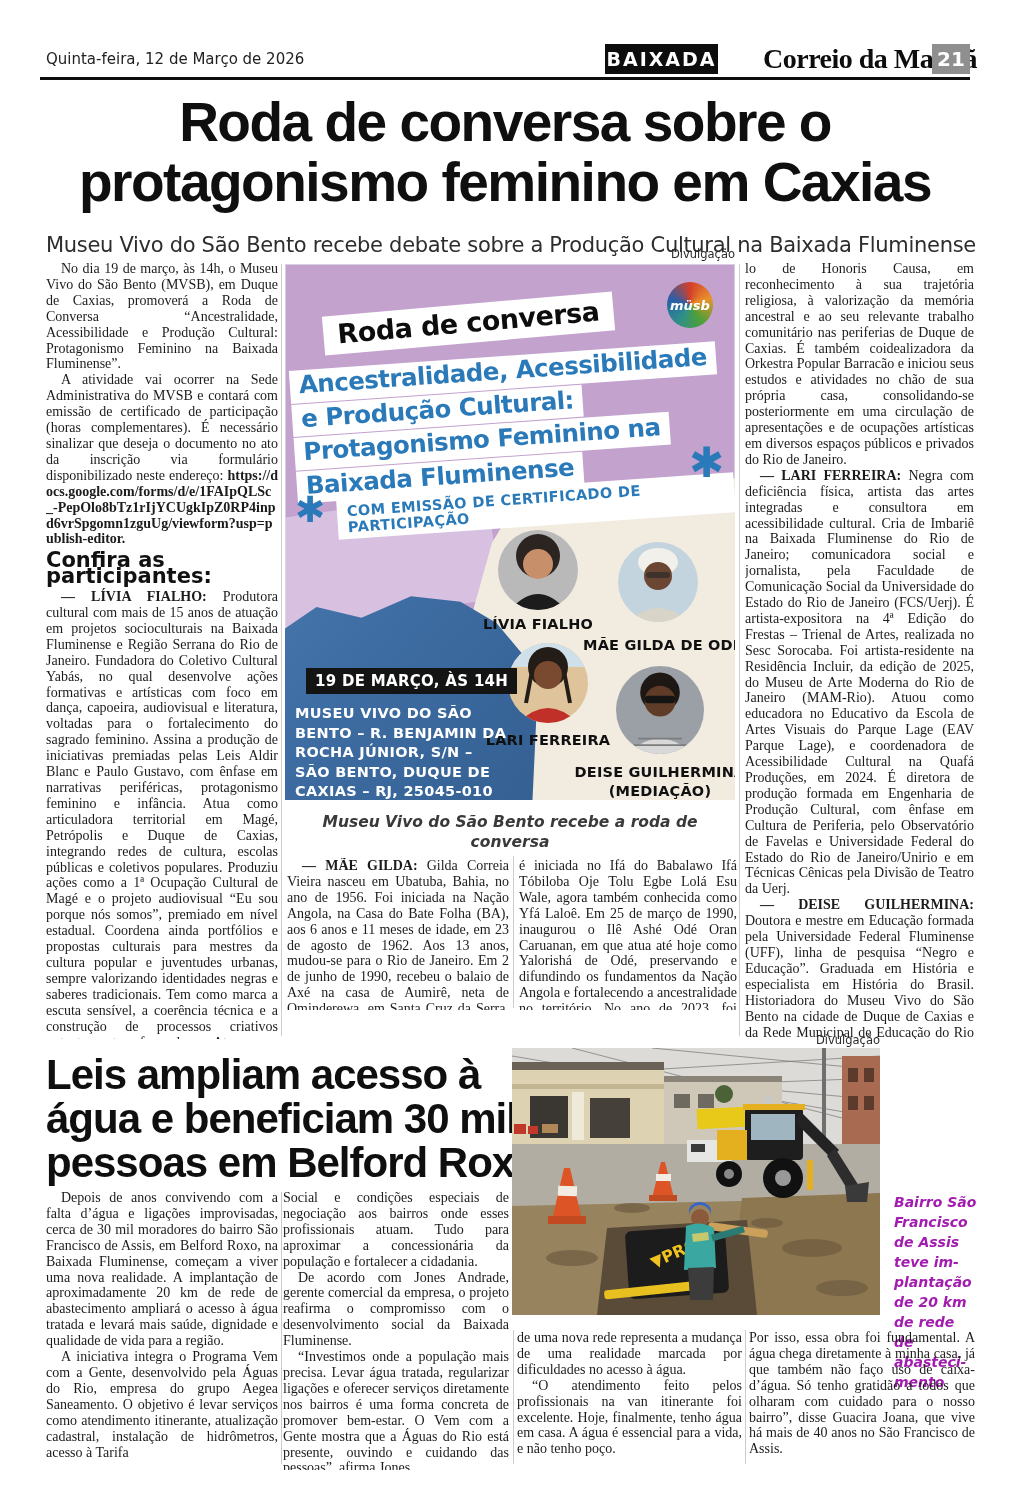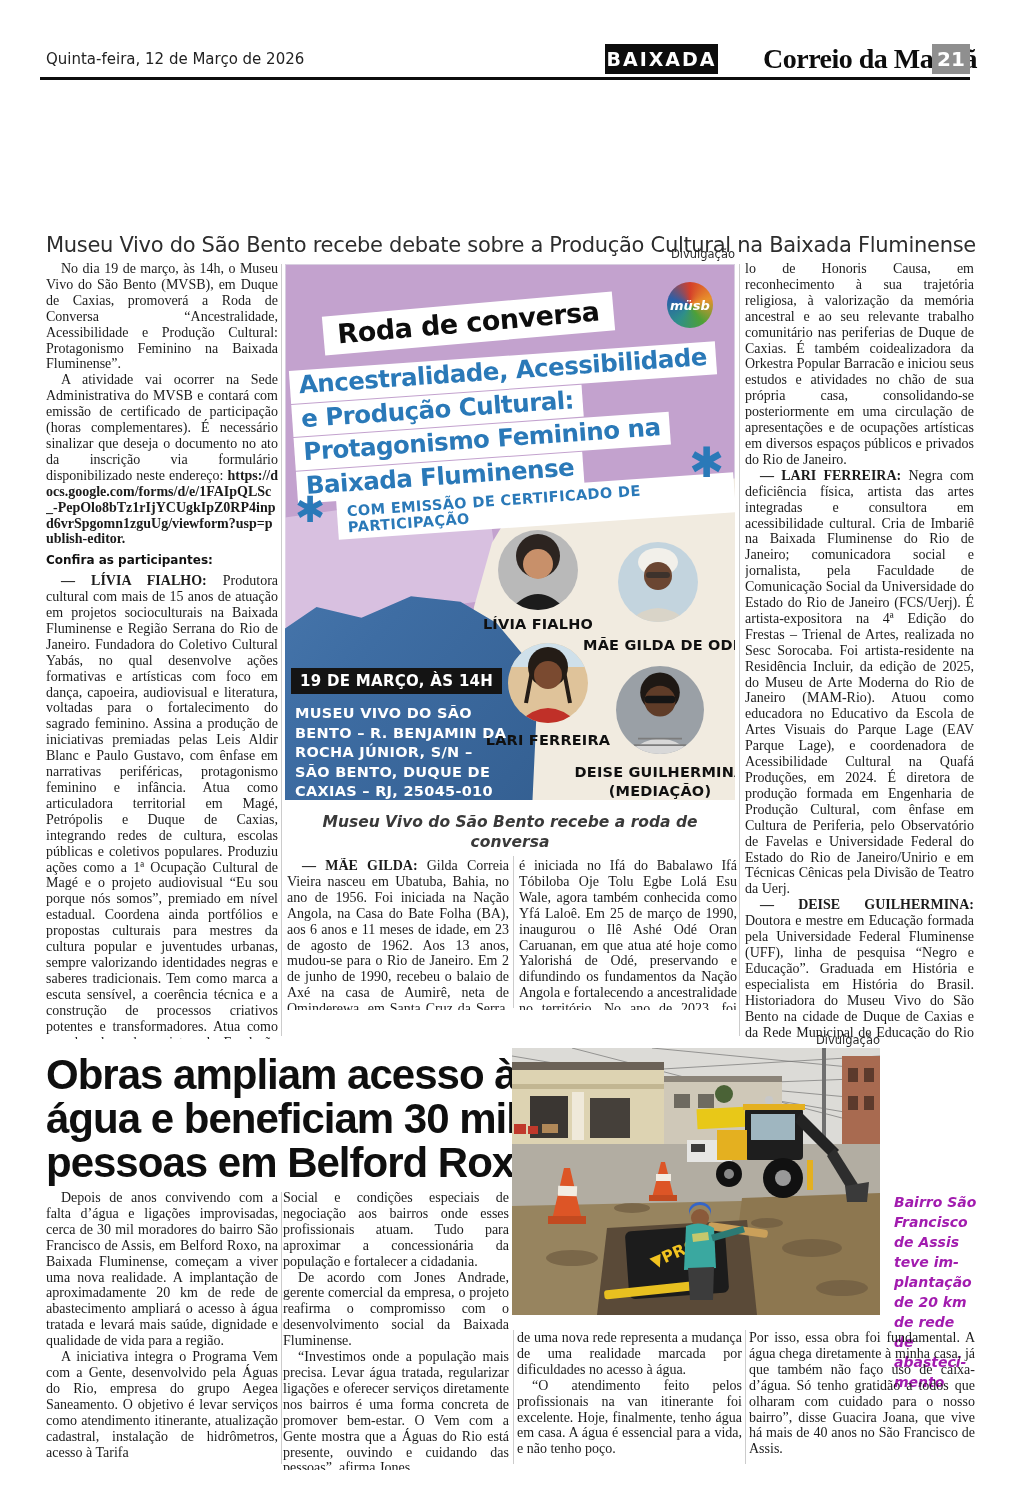--- a/index.html
+++ b/index.html
@@ -17,21 +17,21 @@
   
   .h1line{font-family:"Liberation Sans",sans-serif;font-weight:bold;font-size:55px;line-height:60px;
         letter-spacing:-1.5px;color:#0f0f0f;text-align:center;white-space:nowrap;}
   .subtitle{font-family:"DejaVu Sans",sans-serif;font-size:21px;color:#2d2d2d;letter-spacing:-0.3px;white-space:nowrap;}
   .credit{font-family:"DejaVu Sans",sans-serif;font-size:11.5px;color:#2b2b2b;text-align:right;}
   .serifcol{font-size:14px;line-height:15.9px;text-align:justify;color:#1b1b1b;overflow:hidden;}
   .serifcol p{margin:0;}
   .serifcol p.ind{text-indent:15px;}
   .serifcol b.lead{font-weight:bold;}
   .urlbold{font-weight:bold;word-break:break-all;}
-  .subhead{font-family:"DejaVu Sans",sans-serif;font-weight:bold;font-size:12px;color:#111;
+  .subhead{font-family:"DejaVu Sans",sans-serif;font-weight:bold;font-size:21px;color:#111;
         margin:6px 0 4px 0 !important;text-align:left;text-indent:0;}
   .vrule{width:1px;background:#cccccc;}
   
   .poster{background:#c3a2ce;overflow:hidden;box-shadow:0 0 0 1px #d8cfe0 inset;}
   .poster .patch{background:rgba(233,216,238,0.55);transform:rotate(-8deg);}
   .cream{background:#f1ebe0;clip-path:polygon(42% 100%,39% 82%,42% 64%,46% 52%,51% 45%,56% 42%,100% 40%,100% 100%);}
   .denim{background:linear-gradient(130deg,#5584b8 0%,#3e6da3 45%,#2e5787 100%);
         clip-path:polygon(0 68%,7% 64%,17% 66%,28% 62%,39% 63%,47% 67%,54% 74%,56% 82%,55% 100%,0 100%);}
   .badge-strip{display:table;background:#fff;color:#0d0d0d;font-family:"DejaVu Sans",sans-serif;
         font-weight:bold;font-size:27px;letter-spacing:-0.5px;padding:3px 14px 5px;transform:rotate(-5deg);}
@@ -41,21 +41,21 @@
   .certline{display:table;background:#ffffff;color:#2a79b8;font-family:"DejaVu Sans",sans-serif;
         font-weight:bold;font-size:14.5px;letter-spacing:0.4px;padding:4px 10px;transform:rotate(-4deg);}
   .aster{color:#2a79b8;font-family:"DejaVu Sans",sans-serif;font-weight:bold;line-height:1;}
   .mvsb-logo{border-radius:50%;background:conic-gradient(#d43f2a,#e8912c,#4da037,#2e8f8a,#2a5fa8,#d43f2a);
         display:flex;align-items:center;justify-content:center;color:#fff;
         font-family:"DejaVu Sans",sans-serif;font-weight:bold;font-style:italic;font-size:13px;}
   .pcircle{border-radius:50%;overflow:hidden;}
   .pname{font-family:"DejaVu Sans",sans-serif;font-weight:bold;font-size:14.5px;color:#101010;
         letter-spacing:0.2px;text-align:center;transform:translateX(-50%);white-space:nowrap;}
   .event-date{display:table;background:#141414;color:#fff;font-family:"DejaVu Sans",sans-serif;
-        font-weight:bold;font-size:15px;letter-spacing:0.3px;padding:4px 9px;}
+        font-weight:bold;font-size:15px;letter-spacing:0.3px;padding:4px 9px;margin-left:15px;}
   .addr{font-family:"DejaVu Sans",sans-serif;font-weight:bold;font-size:14.5px;line-height:19.5px;
         color:#fff;letter-spacing:0.3px;}
   .poster-caption{font-family:"DejaVu Sans",sans-serif;font-style:italic;font-weight:bold;
         font-size:15.5px;line-height:20px;color:#3a3a3a;text-align:center;}
   
   .h2line{font-family:"Liberation Sans",sans-serif;font-weight:bold;font-size:42px;line-height:44px;
         letter-spacing:-1px;color:#0f0f0f;white-space:nowrap;}
   .photo-caption{font-family:"DejaVu Sans",sans-serif;font-style:italic;font-weight:bold;
         font-size:14px;line-height:20px;color:#a21caf;}
 </style>
@@ -63,20 +63,24 @@
 <body>
 
 <div id="page">
 
   <div class="abs dateline" style="left:46px;top:50px;">Quinta-feira, 12 de Março de 2026</div>
   <div class="abs section-badge" style="left:605px;top:44px;width:113px;height:30px;">BAIXADA</div>
   <div class="abs masthead" style="left:763px;top:43px;">Correio da Manhã</div>
   <div class="abs pagenum" style="left:932px;top:44px;width:38px;height:30px;">21</div>
   <div class="abs rule-heavy" style="left:40px;top:77px;width:930px;height:3px;"></div>
 
+  <div class="abs" style="left:40px;top:92px;width:930px;">
+    <div class="h1line">Roda de conversa sobre o</div>
+    <div class="h1line">protagonismo feminino em Caxias</div>
+  </div>
   <div class="abs subtitle" style="left:46px;top:209px;margin-top:24px;">Museu Vivo do São Bento recebe debate sobre a Produção Cultural na Baixada Fluminense</div>
   <div class="abs credit" style="left:585px;top:247px;width:150px;">Divulgação</div>
 
   <div class="abs vrule" style="left:281px;top:264px;height:772px;"></div>
   <div class="abs vrule" style="left:739px;top:264px;height:772px;"></div>
   <div class="abs vrule" style="left:513px;top:856px;height:152px;"></div>
 
   <div class="abs serifcol" style="left:46px;top:261px;width:232px;height:778px;">
     <p class="ind"><span>No dia 19 de março, às 14h, o Museu Vivo do São Bento (MVSB), em Duque de Caxias, promoverá a Roda de Conversa “Ancestralidade, Acessibilidade e Produção Cultural: Protagonismo Feminino na Baixada Fluminense”.</span></p>
     <p class="ind"><span>A atividade vai ocorrer na Sede Administrativa do MVSB e contará com emissão de certificado de participação (horas complementares). É necessário sinalizar que deseja o documento no ato da inscrição via formulário disponibilizado neste endereço:</span>
@@ -174,21 +178,21 @@
     <p><span>é iniciada no Ifá do Babalawo Ifá Tóbiloba Oje Tolu Egbe Lolá Esu Wale, agora também conhecida como Yfá Laloê. Em 25 de março de 1990, inaugurou o Ilê Ashé Odé Oran Caruanan, em que atua até hoje como Yalorishá de Odé, preservando e difundindo os fundamentos da Nação Angola e fortalecendo a ancestralidade no território. No ano de 2023, foi agraciada com o títu-</span></p>
   </div>
 
   <div class="abs serifcol" style="left:745px;top:261px;width:229px;height:778px;">
     <p><span>lo de Honoris Causa, em reconhecimento à sua trajetória religiosa, à valorização da memória ancestral e ao seu relevante trabalho comunitário nas periferias de Duque de Caxias. É também coidealizadora da Orkestra Popular Barracão e iniciou seus estudos e atividades no chão de sua própria casa, consolidando-se posteriormente em uma circulação de apresentações e de ocupações artísticas em diversos espaços públicos e privados do Rio de Janeiro.</span></p>
     <p class="ind"><b class="lead">— LARI FERREIRA:</b> <span>Negra com deficiência física, artista das artes integradas e consultora em acessibilidade cultural. Cria de Imbariê na Baixada Fluminense do Rio de Janeiro; comunicadora social e jornalista, pela Faculdade de Comunicação Social da Universidade do Estado do Rio de Janeiro (FCS/Uerj). É artista-expositora na 4ª Edição do Frestas – Trienal de Artes, realizada no Sesc Sorocaba. Foi artista-residente na Residência Incluir, da edição de 2025, do Museu de Arte Moderna do Rio de Janeiro (MAM-Rio). Atuou como educadora no Educativo da Escola de Artes Visuais do Parque Lage (EAV Parque Lage), e coordenadora de Acessibilidade Cultural na Quafá Produções, em 2024. É diretora de produção formada em Engenharia de Produção Cultural, com ênfase em Cultura de Periferia, pelo Observatório de Favelas e Universidade Federal do Estado do Rio de Janeiro/Unirio e em Técnicas Cênicas pela Divisão de Teatro da Uerj.</span></p>
     <p class="ind"><b class="lead">— DEISE GUILHERMINA:</b> <span>Doutora e mestre em Educação formada pela Universidade Federal Fluminense (UFF), linha de pesquisa “Negro e Educação”. Graduada em História e especialista em História do Brasil. Historiadora do Museu Vivo do São Bento na cidade de Duque de Caxias e da Rede Municipal de Educação do Rio de Janeiro. Pesquisadora do Programa de Educação sobre o Negro na Sociedade Brasileira, do grupo de pesquisa Ecologias do Narrar e do projeto de extensão Reinvenção do Ler, do Escutar, do escrever e do Falar com Você.</span></p>
   </div>
 
   <div class="abs" style="left:46px;top:1053px;width:470px;">
-    <div class="h2line">Obras ampliam acesso à</div>
+    <div class="h2line">Leis ampliam acesso à</div>
     <div class="h2line">água e beneficiam 30 mil</div>
     <div class="h2line">pessoas em Belford Roxo</div>
   </div>
 
   <div class="abs credit" style="left:730px;top:1033px;width:150px;">Divulgação</div>
 
   <div class="abs" style="left:512px;top:1048px;width:368px;height:267px;overflow:hidden;">
     <svg width="368" height="267" viewBox="0 0 368 267">
       <rect width="368" height="110" fill="#dcdbd7"></rect>
       <g stroke="#5a5a5a" stroke-width="0.7" opacity="0.8">

